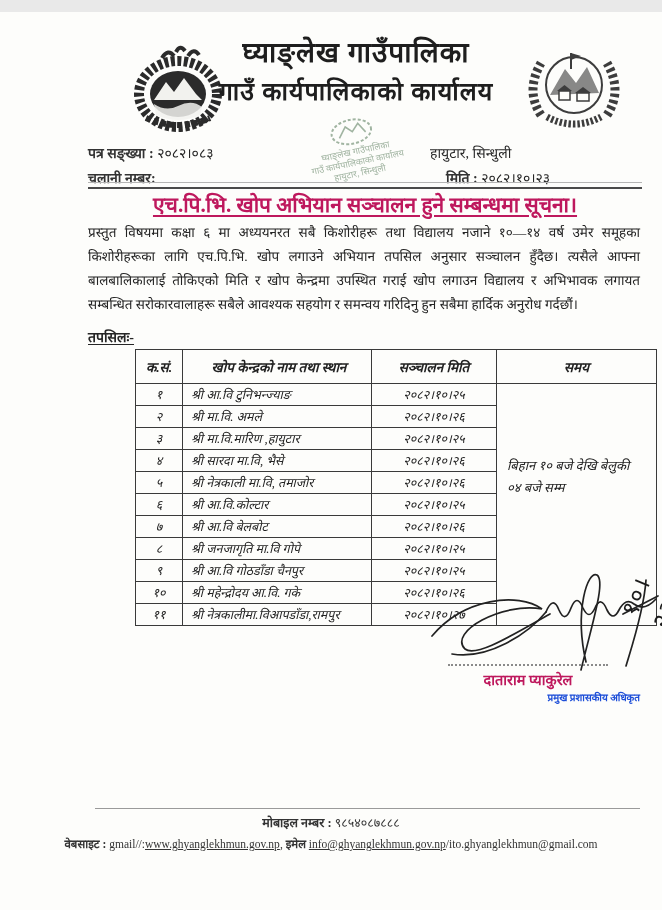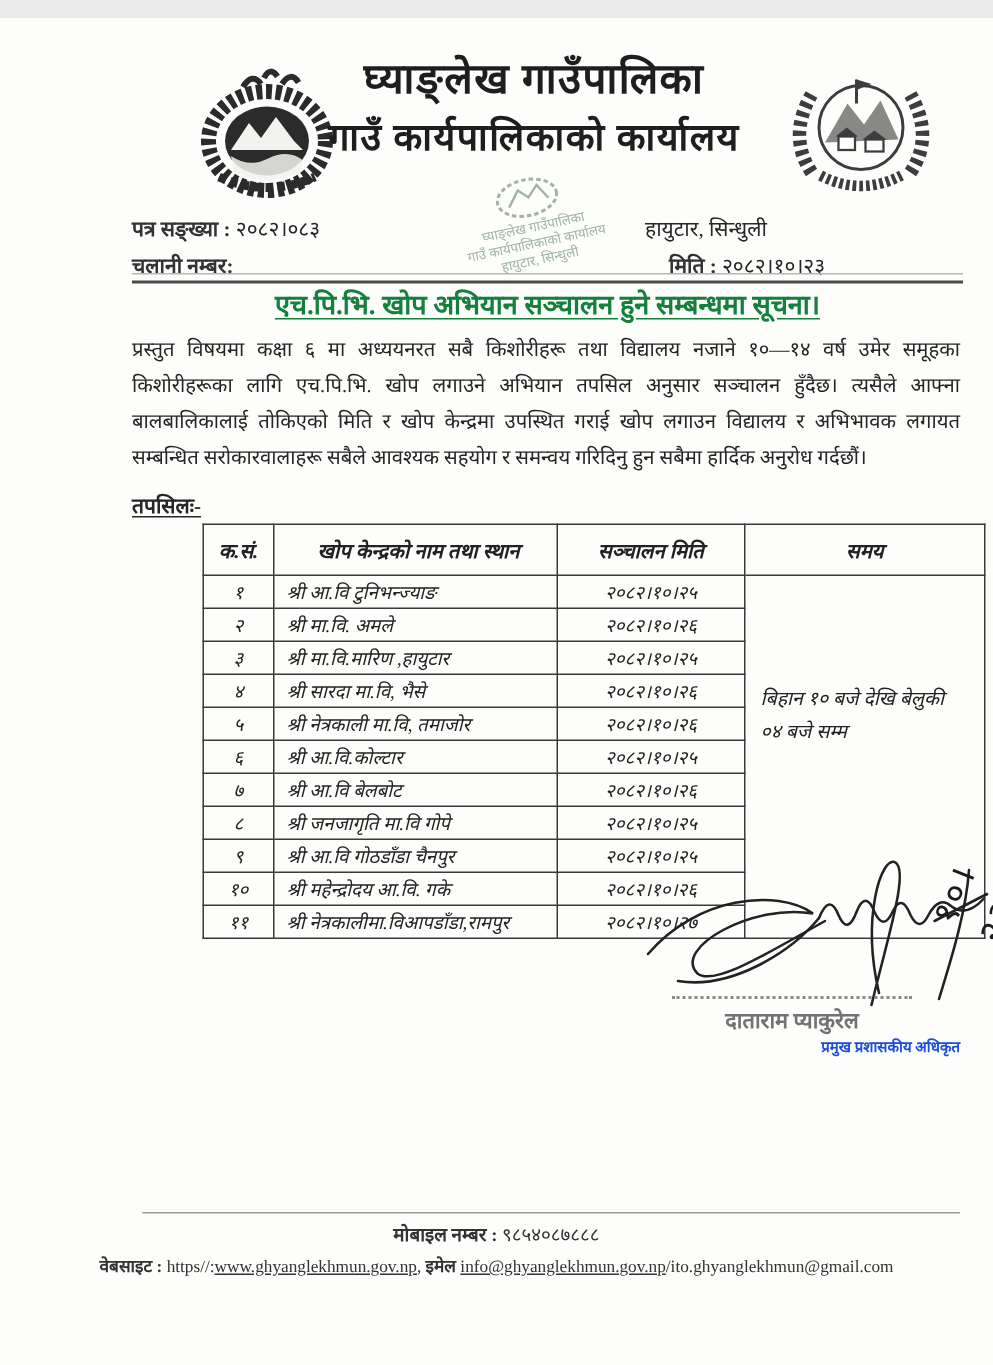--- a/index.html
+++ b/index.html
@@ -22,21 +22,21 @@
   .meta-right .date-line{padding-left:16px;}
   .header-divider{position:absolute;left:88px;right:20px;top:170px;height:4px;
     border-top:1px solid #b5b5b5;border-bottom:2px solid #4a4a4a;}
   
   .stamp{position:absolute;left:294px;top:104px;width:130px;height:104px;
     transform:rotate(-12deg);color:#8aa28b;opacity:.8;text-align:center;
     font-size:9px;line-height:11px;pointer-events:none;}
   .stamp .st-emblem{display:block;margin:0 auto;}
   
   .subject{position:absolute;left:88px;right:20px;top:178px;text-align:center;
-    font-size:18px;font-weight:bold;color:#15803d;text-decoration:underline;
+    font-size:21px;font-weight:bold;color:#be185d;text-decoration:underline;
     text-underline-offset:3px;}
   .body-par{position:absolute;left:88px;width:552px;top:209px;font-size:13.5px;
     line-height:24px;text-align:justify;color:#242424;}
   .tapasil{position:absolute;left:88px;top:315px;font-size:14px;font-weight:bold;
     text-decoration:underline;text-underline-offset:2px;}
   
   .sched{position:absolute;left:135px;top:337px;border-collapse:collapse;
     table-layout:fixed;font-size:12.5px;color:#222;font-style:italic;}
   .sched th,.sched td{border:1.6px solid #3a3a3a;padding:0 4px;overflow:hidden;
     white-space:nowrap;}
@@ -48,21 +48,21 @@
   .col-time{width:143px;text-align:left;}
   .time-cell{vertical-align:middle;padding:0 6px 55px 10px !important;
     white-space:normal !important;font-size:13px;line-height:22px;}
   
   .sig-scribble{position:absolute;left:418px;top:550px;}
   .hand-date{position:absolute;left:612px;top:596px;font-size:24px;color:#1c1c1c;
     transform:rotate(-68deg);transform-origin:left top;letter-spacing:2px;}
   .sig-dots{position:absolute;left:448px;top:652px;width:160px;
     border-top:2px dotted #8a8a8a;}
   .sig-name{position:absolute;left:428px;top:657px;width:200px;text-align:center;
-    font-size:14.5px;font-weight:bold;color:#737373;}
+    font-size:14.5px;font-weight:bold;color:#be185d;}
   .sig-desig{position:absolute;left:416px;top:678px;width:224px;text-align:right;
     font-size:10px;font-weight:bold;color:#1d4ed8;}
   
   .footer-divider{position:absolute;left:95px;right:22px;top:796px;
     border-top:1px solid #9a9a9a;}
   .mobile-line{position:absolute;left:0;right:0;top:802px;text-align:center;
     font-size:12.5px;color:#333;}
   .web-line{position:absolute;left:0;right:0;top:824px;text-align:center;
     font-size:11.5px;color:#333;}
   .web-line .u{text-decoration:underline;}
@@ -229,18 +229,18 @@
   <div class="sig-name">दाताराम प्याकुरेल</div>
   <div class="sig-desig">प्रमुख प्रशासकीय अधिकृत</div>
 
   <div class="footer-divider"></div>
   <div class="mobile-line">
     <span class="lbl">मोबाइल नम्बर :</span>
     <span>९८५४०८७८८८</span>
   </div>
   <div class="web-line">
     <span class="lbl">वेबसाइट :</span>
-    <span>https//:</span><span class="u">www.ghyanglekhmun.gov.np</span><span>,</span>
+    <span>gmail//:</span><span class="u">www.ghyanglekhmun.gov.np</span><span>,</span>
     <span class="lbl">इमेल</span>
     <span class="u">info@ghyanglekhmun.gov.np</span><span>/ito.ghyanglekhmun@gmail.com</span>
   </div>
 
 </div>
 
 </body></html>

